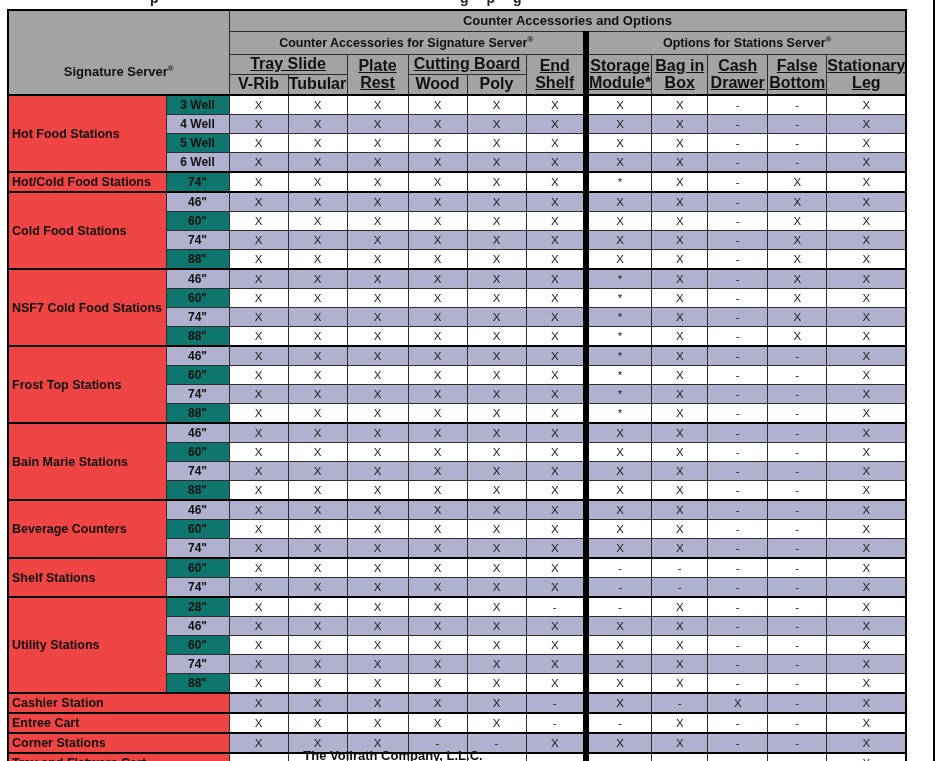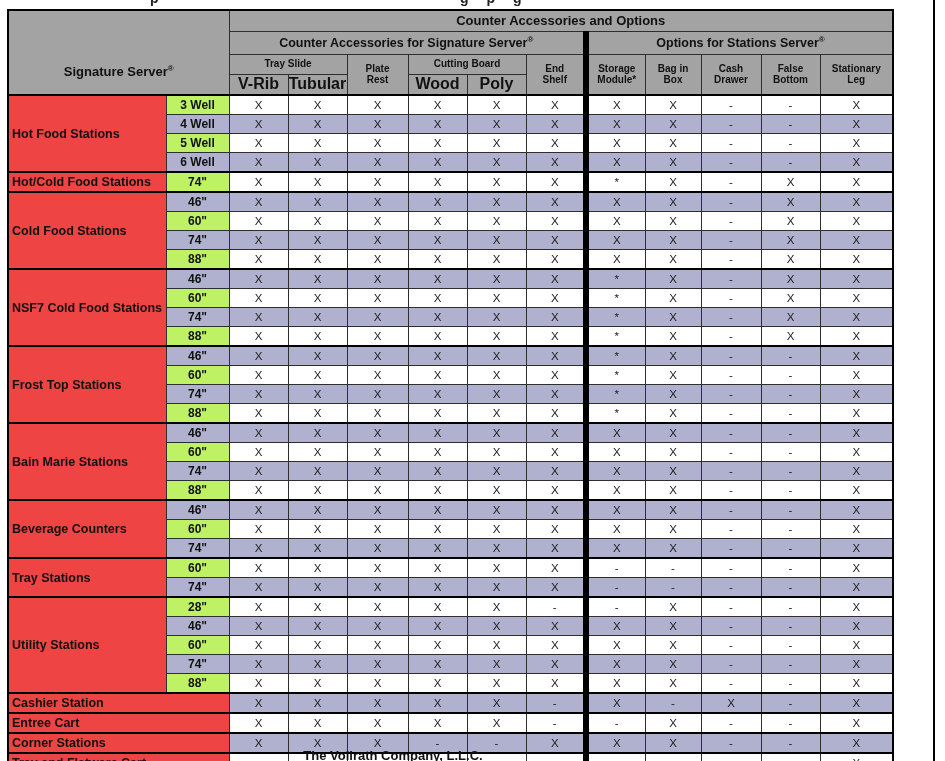--- a/index.html
+++ b/index.html
@@ -15,28 +15,28 @@
   
   .page-edge{position:absolute;left:933px;top:0;width:2px;height:761px;background:#000;}
 
   table{position:absolute;left:7px;top:9px;border-collapse:collapse;table-layout:fixed;
         border:2px solid #000;}
   th,td{border:1px solid #2e2e2e;padding:0;text-align:center;overflow:hidden;}
 
   thead th{background:#a3a3a3;font-weight:bold;line-height:1.06;white-space:pre-line;}
   th.title-cell{font-size:13px;height:20px;}
   th.sub-hdr{font-size:12.5px;height:22px;}
-  th.grp-hdr{font-size:10px;height:19px;}
+  th.grp-hdr{font-size:16px;height:19px;text-decoration:underline;}
   th.leaf-hdr{font-size:16px;height:19px;}
   th.corner{vertical-align:bottom;font-size:13px;padding-bottom:15px;}
   .reg{font-size:8px;vertical-align:5px;letter-spacing:0;}
 
   tbody td,tbody th{height:18px;}
   tbody td.val{font-size:11.5px;font-weight:normal;color:#1c1c1c;background:#fff;}
-  tbody td.size{font-weight:bold;font-size:12px;background:#bef264;}
+  tbody td.size{font-weight:bold;font-size:12px;background:#0f766e;}
   tbody th.name{background:#ef4444;text-align:left;padding-left:3px;font-size:12.5px;
                 font-weight:bold;white-space:nowrap;}
   tr.alt td{background:#afb1ce !important;}
   tr.gs td,tr.gs th{border-top:2px solid #000;}
   .divl{border-left:6px solid #000 !important;}
 
   .footer{position:absolute;top:748px;left:243px;width:300px;text-align:center;
           font-weight:bold;font-size:13px;}
 </style>
 </head>
@@ -437,21 +437,21 @@
           <td class="val">X</td>
           <td class="val">X</td>
           <td class="val">X</td>
           <td class="val divl">X</td>
           <td class="val">X</td>
           <td class="val">-</td>
           <td class="val">-</td>
           <td class="val">X</td>
         </tr>
         <tr class="gs">
-          <th class="name" rowspan="2">Tray Stations</th>
+          <th class="name" rowspan="2">Shelf Stations</th>
           <td class="size">60"</td>
           <td class="val">X</td>
           <td class="val">X</td>
           <td class="val">X</td>
           <td class="val">X</td>
           <td class="val">X</td>
           <td class="val">X</td>
           <td class="val divl">-</td>
           <td class="val">-</td>
           <td class="val">-</td>

